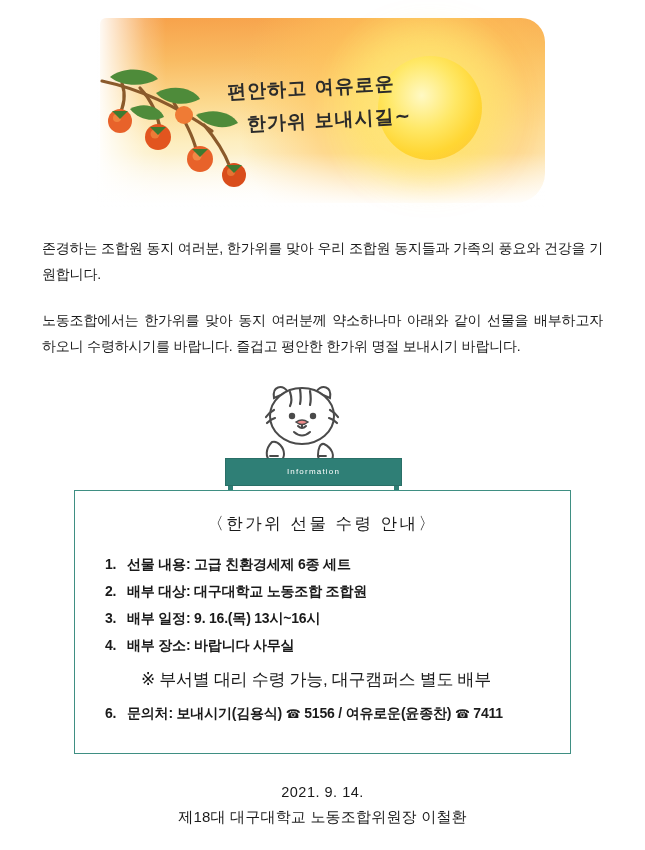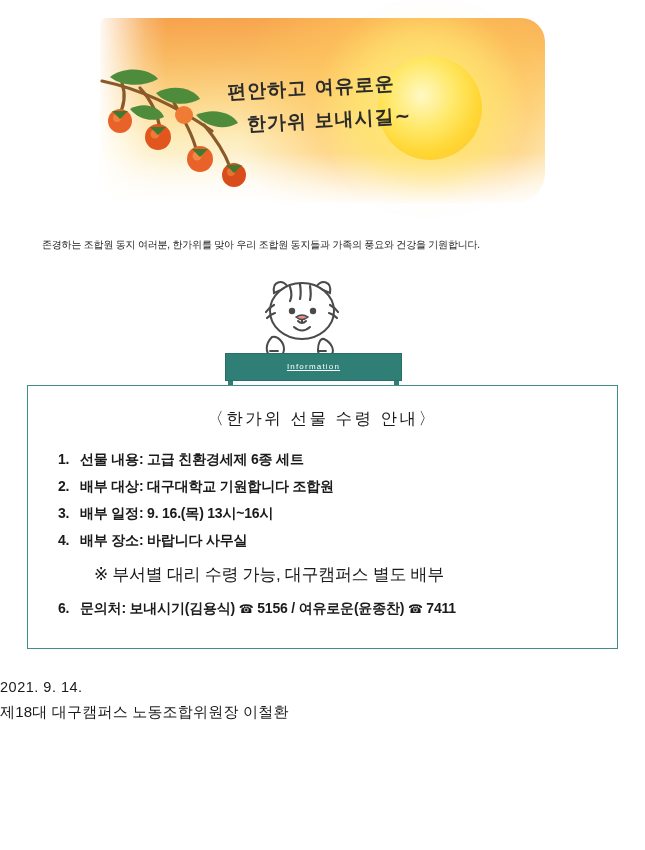--- a/index.html
+++ b/index.html
@@ -89,21 +89,21 @@
   }
   .banner-text div:nth-child(2) {
     margin-left: 18px;
   }
 
   
   .content {
     padding: 0 42px;
   }
   .para {
-    font-size: 10px;
+    font-size: 14px;
     line-height: 1.85;
     letter-spacing: -0.2px;
     margin: 0 0 20px 0;
     text-align: justify;
   }
   .para.first {
     margin-top: 18px;
   }
 
   
@@ -128,36 +128,35 @@
     background: #2f7f76;
     border: 1px solid #2a6f67;
   }
   .info-sign span {
     display: block;
     text-align: center;
     color: #ffffff;
     font-size: 8px;
     letter-spacing: 1.2px;
     line-height: 26px;
-    text-decoration: underline;
   }
   .sign-post-left, .sign-post-right {
     position: absolute;
     top: 78px;
     width: 5px;
     height: 32px;
     background: #2f7f76;
   }
   .sign-post-left { left: 228px; }
   .sign-post-right { left: 394px; }
 
   
   .notice-box {
     margin: 0 auto;
-    width: 591px;
+    width: 497px;
     box-sizing: border-box;
     border: 1.5px solid #3f8f83;
     padding: 18px 26px 22px 26px;
     background: #ffffff;
     position: relative;
     z-index: 2;
   }
   .notice-title {
     text-align: center;
     font-size: 16.5px;
@@ -189,20 +188,21 @@
     padding-left: 40px;
     margin: 0;
   }
   .phone-glyph {
     font-size: 12px;
   }
 
   
   .footer {
     margin-top: 30px;
+    text-align: center;
   }
   .footer .date {
     font-size: 14.5px;
     letter-spacing: 0.5px;
     margin-bottom: 8px;
   }
   .footer .signer {
     font-size: 15px;
     letter-spacing: 0.2px;
   }
@@ -250,20 +250,21 @@
 
     <div class="banner-text">
       <div>편안하고 여유로운</div>
       <div>한가위 보내시길~</div>
     </div>
   </div>
 </div>
 
 <div class="content">
   <p class="para first">존경하는 조합원 동지 여러분, 한가위를 맞아 우리 조합원 동지들과 가족의 풍요와 건강을 기원합니다.</p>
+  <p class="para">노동조합에서는 한가위를 맞아 동지 여러분께 약소하나마 아래와 같이 선물을 배부하고자 하오니 수령하시기를 바랍니다. 즐겁고 평안한 한가위 명절 보내시기 바랍니다.</p>
 </div>
 
 <div class="tiger-area">
   <svg class="tiger" viewBox="0 0 140 112">
     <g fill="#ffffff" stroke="#4a4a4a" stroke-width="2">
       <path d="M36 22 C34 10, 44 8, 50 16 Z"></path>
       <path d="M92 22 C94 10, 84 8, 78 16 Z"></path>
       <ellipse cx="64" cy="40" rx="32" ry="28"></ellipse>
     </g>
     <g stroke="#4a4a4a" stroke-width="2.2" fill="none" stroke-linecap="round">
@@ -303,21 +304,21 @@
   </div>
 </div>
 
 <div class="notice-box">
   <div class="notice-title">〈한가위 선물 수령 안내〉</div>
   <ul class="notice-list">
     <li>
       <span class="num">1.</span><span>선물 내용: 고급 친환경세제 6종 세트</span>
     </li>
     <li>
-      <span class="num">2.</span><span>배부 대상: 대구대학교 기원합니다 조합원</span>
+      <span class="num">2.</span><span>배부 대상: 대구대학교 노동조합 조합원</span>
     </li>
     <li>
       <span class="num">3.</span><span>배부 일정: 9. 16.(목) 13시~16시</span>
     </li>
     <li>
       <span class="num">4.</span><span>배부 장소: 바랍니다 사무실</span>
     </li>
   </ul>
   <p class="sub-note">※ 부서별 대리 수령 가능, 대구캠퍼스 별도 배부</p>
   <ul class="notice-list">
@@ -327,14 +328,14 @@
       <span>5156</span>
       <span>/ 여유로운(윤종찬)</span>
       <span class="phone-glyph">☎</span>
       <span>7411</span>
     </li>
   </ul>
 </div>
 
 <div class="footer">
   <div class="date">2021. 9. 14.</div>
-  <div class="signer">제18대 대구캠퍼스 노동조합위원장 이철환</div>
+  <div class="signer">제18대 대구대학교 노동조합위원장 이철환</div>
 </div>
 
 </body></html>

